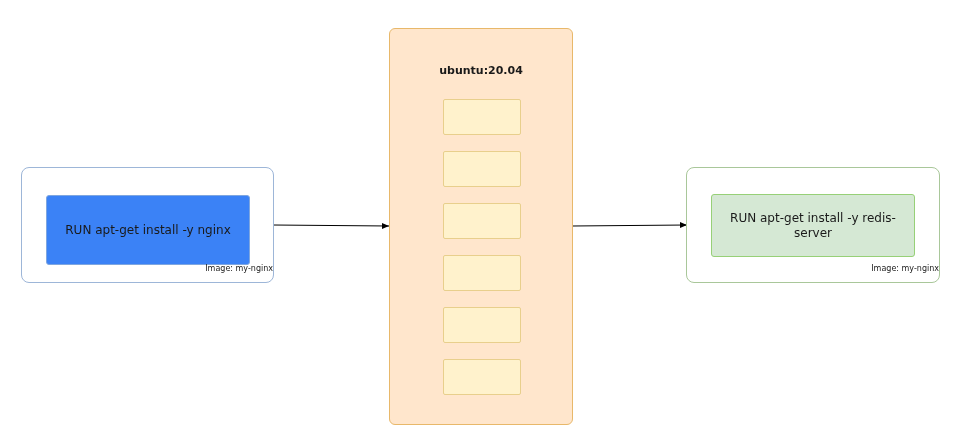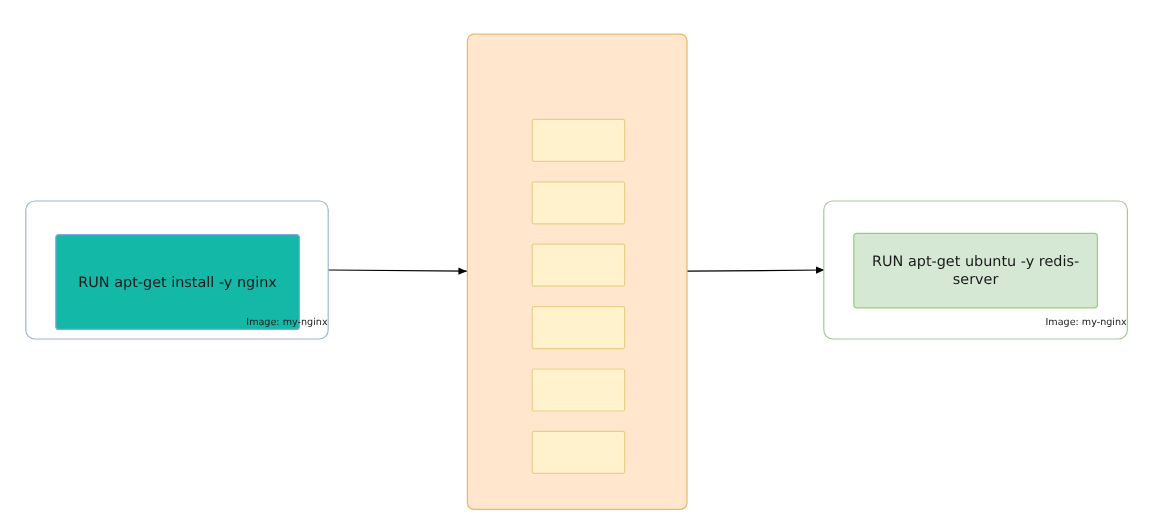--- a/index.html
+++ b/index.html
@@ -22,33 +22,34 @@
   <defs>
     <marker id="arr" markerWidth="8" markerHeight="8" refX="7" refY="4" orient="auto">
       <path d="M0,1 L7,4 L0,7 Z" fill="#000"></path>
     </marker>
   </defs>
   <line x1="273" y1="225" x2="389" y2="226" stroke="#000" stroke-width="1" marker-end="url(#arr)"></line>
   <line x1="572" y1="226" x2="687" y2="225" stroke="#000" stroke-width="1" marker-end="url(#arr)"></line>
 </svg>
 
 <div class="abs container" style="left:21px; top:167px; width:253px; height:116px; border-color:#9db6d8;">
-  <div class="abs inner" style="left:24px; top:27px; width:204px; height:80px; border-color:#7ea6e0; background:#14b8a6;text-align:right;">
+  <div class="abs inner" style="left:24px; top:27px; width:204px; height:70px; border-color:#7ea6e0; background:#3b82f6;text-align:right;">
     <span>RUN apt-get install -y nginx</span>
   </div>
   <div class="abs caption" style="top:96px;">Image: my-nginx</div>
 </div>
 
 <div class="abs center-box" style="left:389px; top:28px; width:184px; height:397px;">
+  <div class="abs title" style="top:35px;">ubuntu:20.04</div>
   <div class="abs layer" style="left:53px; top:70px; width:78px; height:36px;"></div>
   <div class="abs layer" style="left:53px; top:122px; width:78px; height:36px;"></div>
   <div class="abs layer" style="left:53px; top:174px; width:78px; height:36px;"></div>
   <div class="abs layer" style="left:53px; top:226px; width:78px; height:36px;"></div>
   <div class="abs layer" style="left:53px; top:278px; width:78px; height:36px;"></div>
   <div class="abs layer" style="left:53px; top:330px; width:78px; height:36px;"></div>
 </div>
 
 <div class="abs container" style="left:686px; top:167px; width:254px; height:116px; border-color:#a9c79a;">
   <div class="abs inner" style="left:24px; top:26px; width:204px; height:63px; border-color:#97d077; background:#d5e8d4;">
-    <span>RUN apt-get ubuntu -y redis-server</span>
+    <span>RUN apt-get install -y redis-server</span>
   </div>
   <div class="abs caption" style="top:96px;">Image: my-nginx</div>
 </div>
 
 </body></html>

